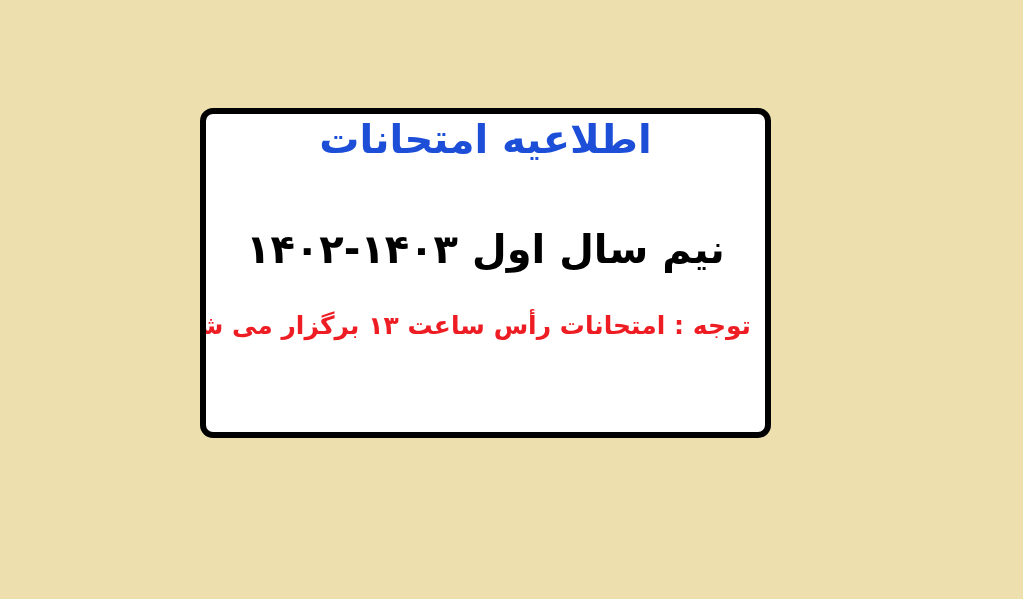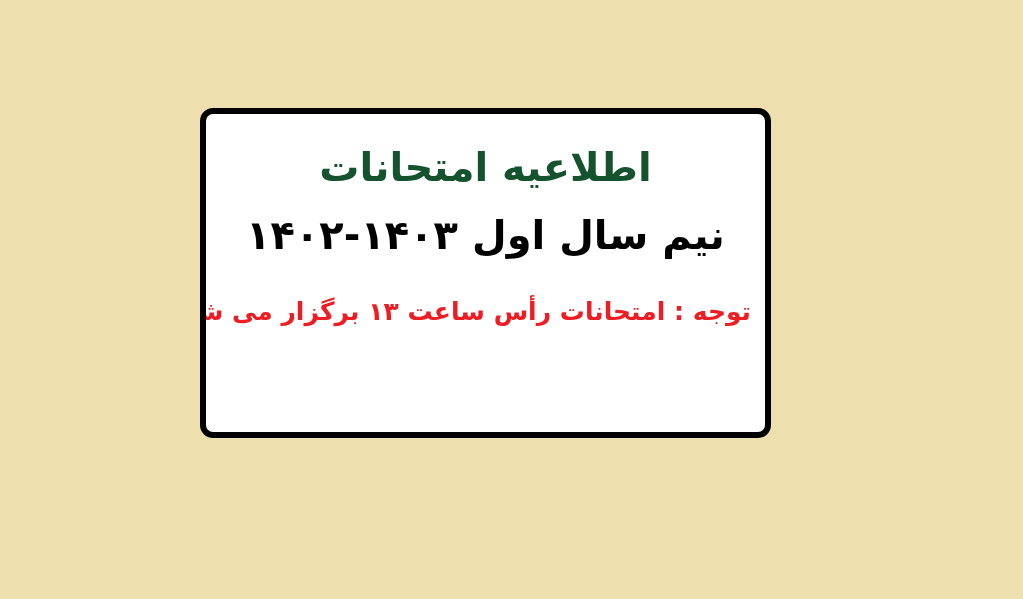--- a/index.html
+++ b/index.html
@@ -43,33 +43,32 @@
     width: 100%;
     box-sizing: border-box;
     padding: 0 14px;
     text-align: center;
     direction: rtl;
     unicode-bidi: isolate;
   }
 
   
   #notice-title {
-    margin-top: 28px;
     font-family: "DejaVu Sans", "Liberation Sans", sans-serif;
     font-size: 40px;
     font-weight: 700;
-    color: #14532d;
+    color: #1d4ed8;
     line-height: 1.25;
     letter-spacing: 0px;
     white-space: nowrap;
   }
 
   
   #notice-subtitle {
-    margin-top: 18px;
+    margin-top: 60px;
     font-family: "DejaVu Sans", "Liberation Sans", sans-serif;
     font-size: 40px;
     font-weight: 700;
     color: #000000;
     line-height: 1.25;
     white-space: nowrap;
   }
 
   
   #notice-warning {

